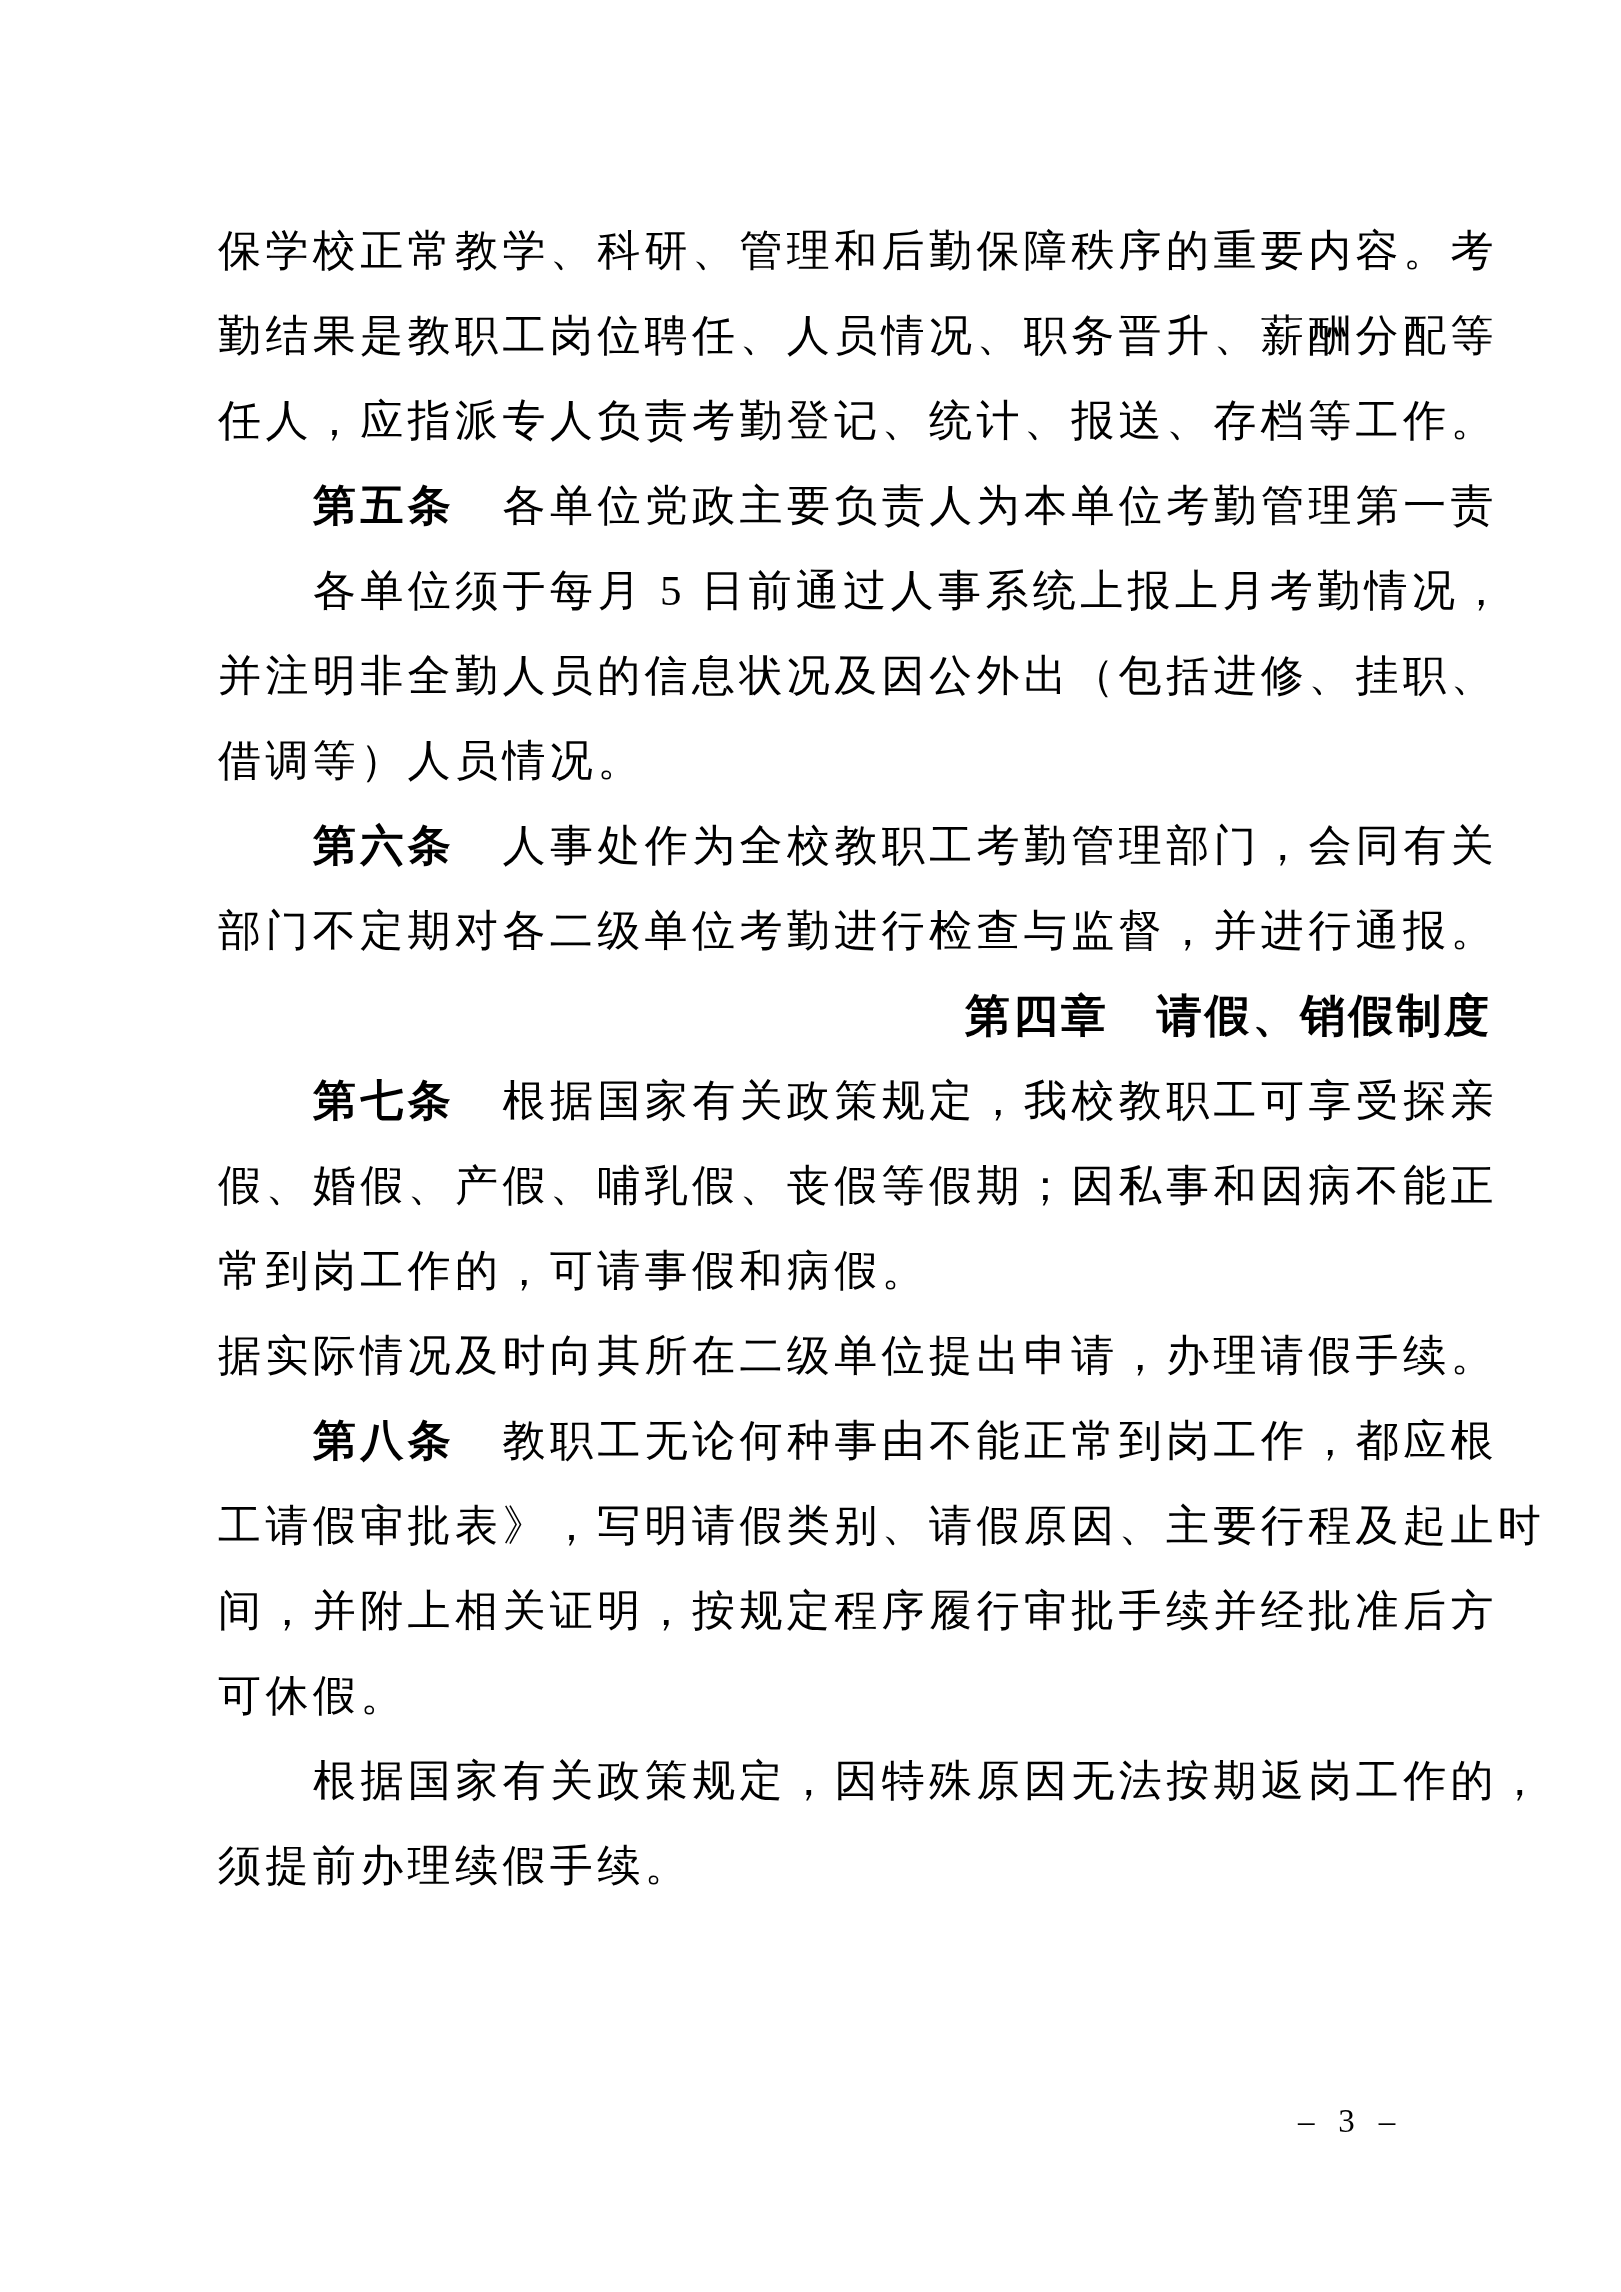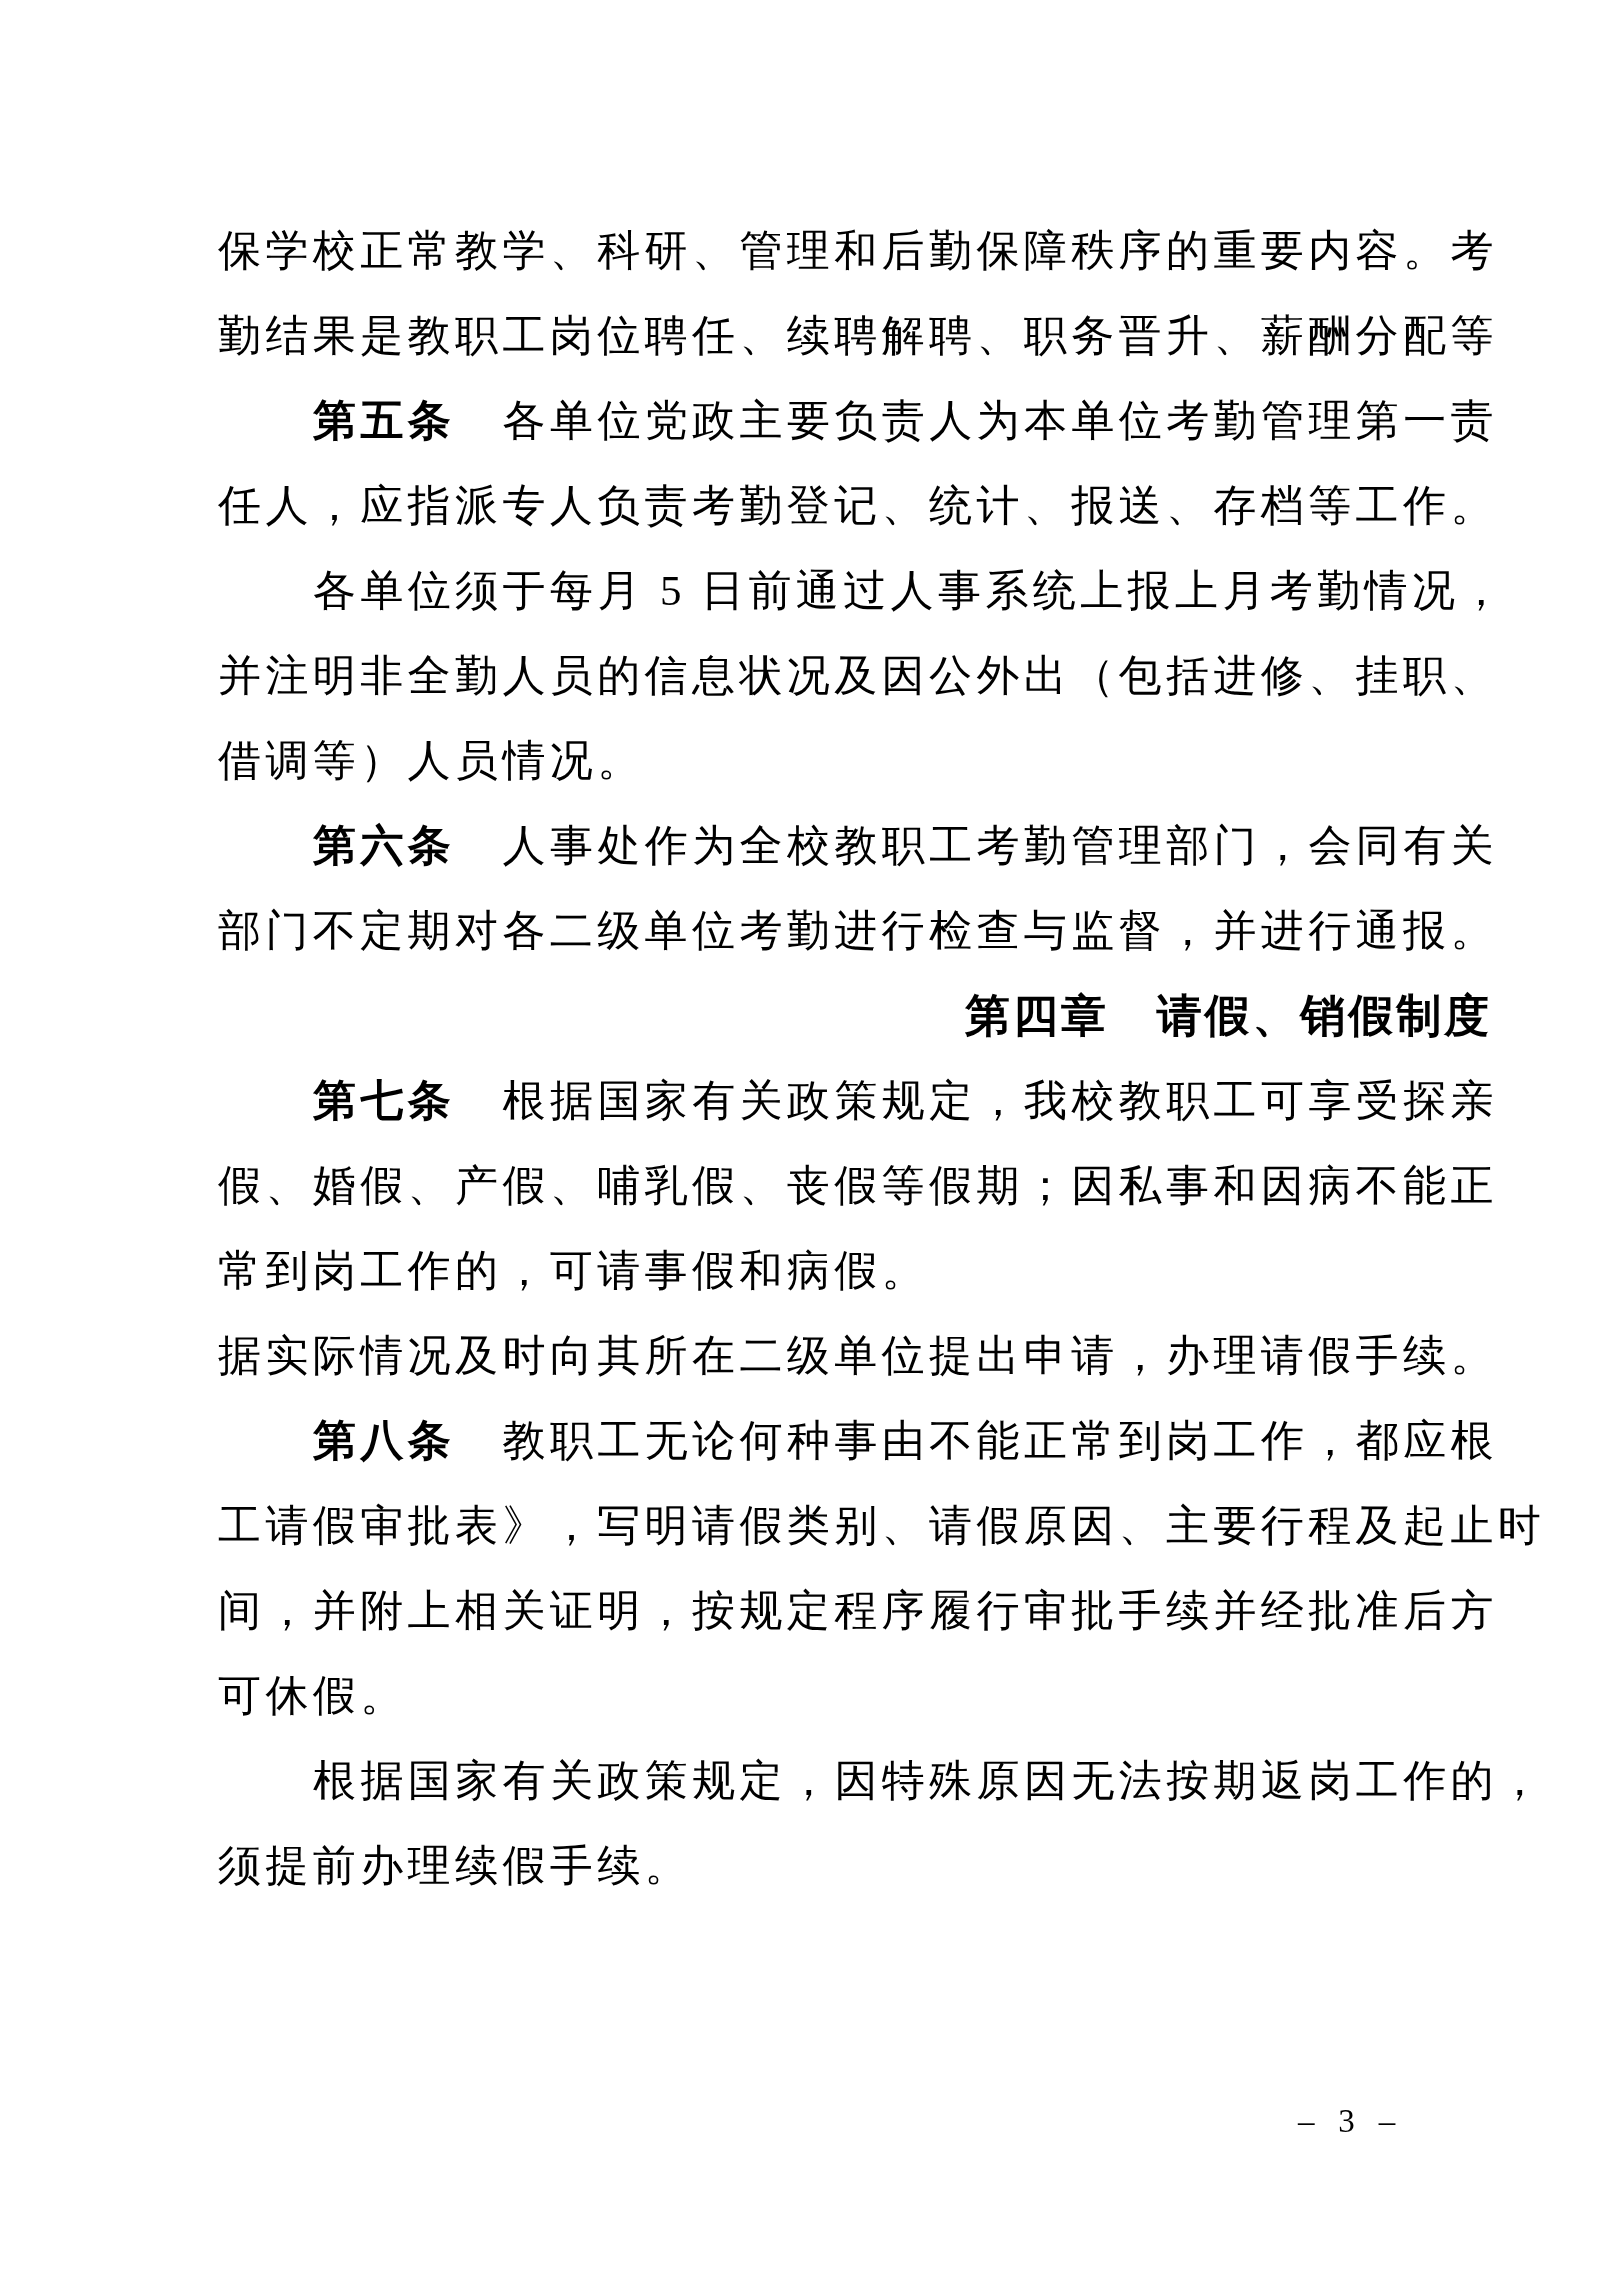--- a/index.html
+++ b/index.html
@@ -62,23 +62,23 @@
     font-family: "Liberation Serif", "DejaVu Serif", serif;
     color: #000000;
   }
 </style>
 </head>
 <body>
 
 <div class="page">
   <div class="text-block" id="doc-lines">
       <div class="line"><span>保学校正常教学、科研、管理和后勤保障秩序的重要内容。考</span></div>
-      <div class="line"><span>勤结果是教职工岗位聘任、续聘解聘、职务晋升、薪酬分配等</span></div>
+      <div class="line"><span>勤结果是教职工岗位聘任、人员情况、职务晋升、薪酬分配等</span></div>
+      <div class="line"><span>任人，应指派专人负责考勤登记、统计、报送、存档等工作。</span></div>
       <div class="line indent"><span class="bold-run">第五条</span><span>　各单位党政主要负责人为本单位考勤管理第一责</span></div>
-      <div class="line"><span>任人，应指派专人负责考勤登记、统计、报送、存档等工作。</span></div>
       <div class="line indent"><span>各单位须于每月 5 日前通过人事系统上报上月考勤情况，</span></div>
       <div class="line"><span>并注明非全勤人员的信息状况及因公外出（包括进修、挂职、</span></div>
       <div class="line"><span>借调等）人员情况。</span></div>
       <div class="line indent"><span class="bold-run">第六条</span><span>　人事处作为全校教职工考勤管理部门，会同有关</span></div>
       <div class="line"><span>部门不定期对各二级单位考勤进行检查与监督，并进行通报。</span></div>
       <div class="line heading"><span class="bold-run">第四章　请假、销假制度</span></div>
       <div class="line indent"><span class="bold-run">第七条</span><span>　根据国家有关政策规定，我校教职工可享受探亲</span></div>
       <div class="line"><span>假、婚假、产假、哺乳假、丧假等假期；因私事和因病不能正</span></div>
       <div class="line"><span>常到岗工作的，可请事假和病假。</span></div>
       <div class="line"><span>据实际情况及时向其所在二级单位提出申请，办理请假手续。</span></div>

